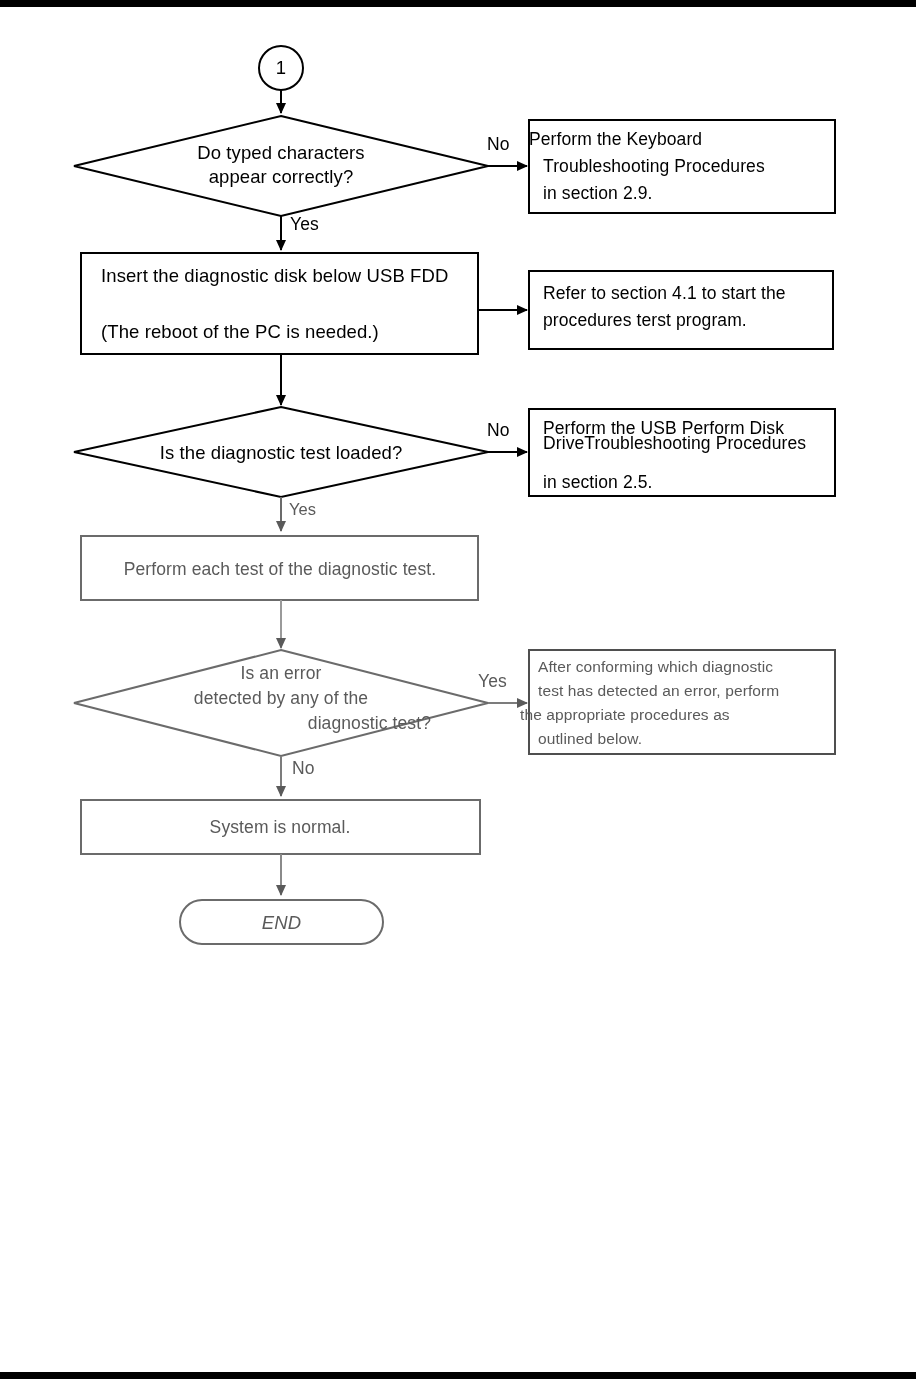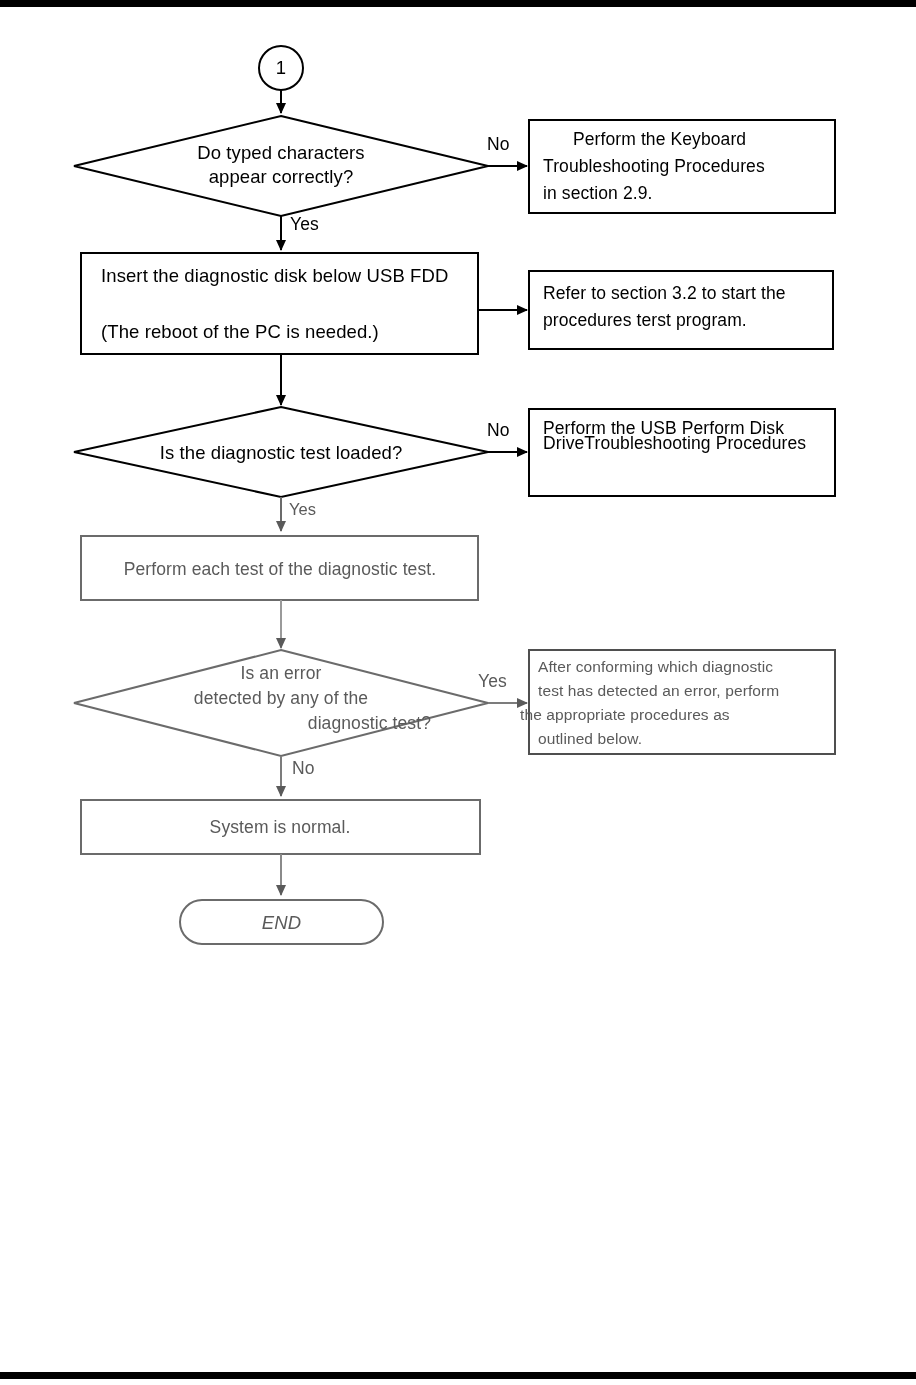--- a/index.html
+++ b/index.html
@@ -123,38 +123,39 @@
 
   <div class="lbl dark t-center fs18" style="left:251px; top:56px; width:60px;">1</div>
 
   <div class="lbl dark t-center fs18" style="left:131px; top:141px; width:300px;">Do typed characters</div>
   <div class="lbl dark t-center fs18" style="left:131px; top:165px; width:300px;">appear correctly?</div>
 
   <div class="lbl dark t-left fs17" style="left:487px; top:133px; width:40px;">No</div>
 
   <div class="lbl dark t-left fs17" style="left:290px; top:213px; width:50px;">Yes</div>
 
-  <div class="lbl dark t-left fs17" style="left:573px; top:128px; width:290px;">Perform the Keyboard</div>
+  <div class="lbl dark t-left fs17" style="left:529px; top:128px; width:290px;">Perform the Keyboard</div>
   <div class="lbl dark t-left fs17" style="left:543px; top:155px; width:290px;">Troubleshooting Procedures</div>
   <div class="lbl dark t-left fs17" style="left:543px; top:182px; width:290px;">in section 2.9.</div>
 
   <div class="lbl dark t-left fs18" style="left:101px; top:264px; width:380px;">Insert the diagnostic disk below USB FDD</div>
   <div class="lbl dark t-left fs18" style="left:101px; top:320px; width:380px;">(The reboot of the PC is needed.)</div>
 
-  <div class="lbl dark t-left fs17" style="left:543px; top:282px; width:290px;">Refer to section 3.2 to start the</div>
+  <div class="lbl dark t-left fs17" style="left:543px; top:282px; width:290px;">Refer to section 4.1 to start the</div>
   <div class="lbl dark t-left fs17" style="left:543px; top:309px; width:290px;">procedures terst program.</div>
 
   <div class="lbl dark t-center fs18" style="left:111px; top:441px; width:340px;">Is the diagnostic test loaded?</div>
 
   <div class="lbl dark t-left fs17" style="left:487px; top:419px; width:40px;">No</div>
 
   <div class="lbl gray t-left fs16" style="left:289px; top:499px; width:50px;">Yes</div>
 
   <div class="lbl dark t-left fs17" style="left:543px; top:417px; width:292px;">Perform the USB Perform Disk</div>
   <div class="lbl dark t-left fs17" style="left:543px; top:432px; width:292px;">DriveTroubleshooting Procedures</div>
+  <div class="lbl dark t-left fs17" style="left:543px; top:471px; width:292px;">in section 2.5.</div>
 
   <div class="lbl gray t-center fs17" style="left:91px; top:558px; width:378px;">Perform each test of the diagnostic test.</div>
 
   <div class="lbl gray t-center fs17" style="left:131px; top:662px; width:300px;">Is an error</div>
   <div class="lbl gray t-center fs17" style="left:131px; top:687px; width:300px;">detected by any of the</div>
   <div class="lbl gray t-center fs17" style="left:131px; top:712px; width:300px;text-align:right;">diagnostic test?</div>
 
   <div class="lbl gray t-left fs17" style="left:478px; top:670px; width:50px;">Yes</div>
 
   <div class="lbl gray t-left fs17" style="left:292px; top:757px; width:50px;">No</div>

